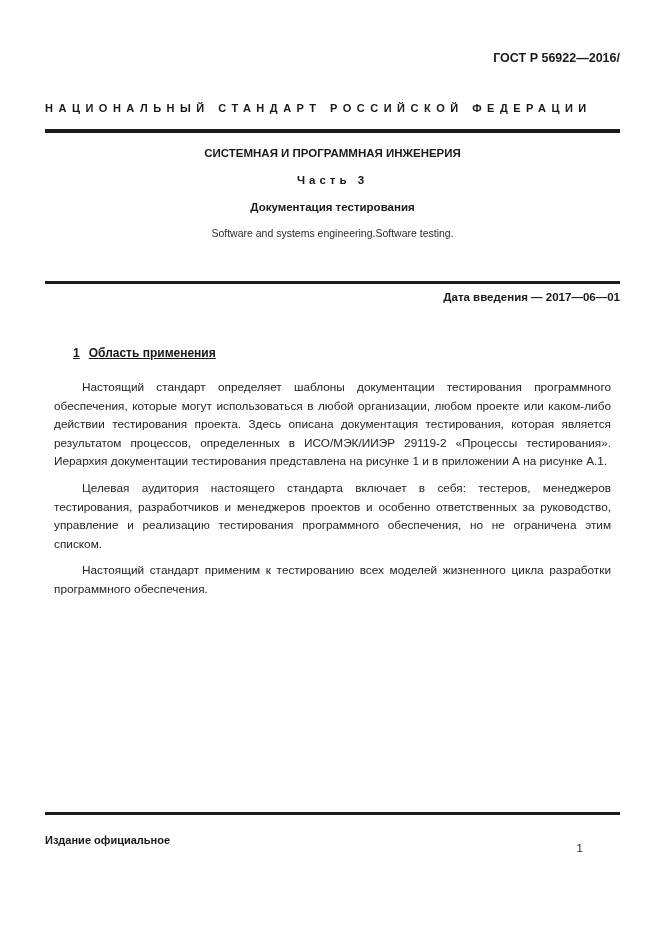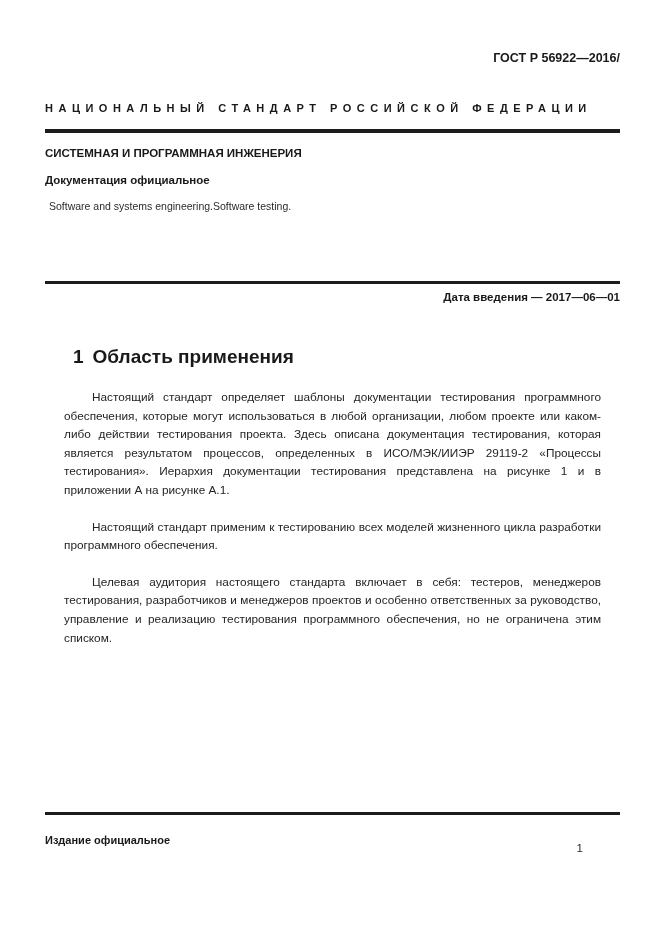--- a/index.html
+++ b/index.html
@@ -45,20 +45,21 @@
     background: #1c1c1c;
   }
   .rule-header { top: 129px; height: 4px; }
   .rule-mid { top: 281px; height: 3px; }
   .rule-footer { top: 812px; height: 3px; }
   .title-block {
     position: absolute;
     top: 146px;
     left: 45px;
     right: 41px;
+    text-align: center;
   }
   .title-ru {
     font-weight: bold;
     font-size: 11.5px;
     line-height: 14px;
     margin: 0 0 13px 0;
     color: #191919;
   }
   .title-part {
     letter-spacing: 4px;
@@ -76,38 +77,39 @@
     right: 41px;
     font-weight: bold;
     font-size: 11.5px;
     color: #191919;
   }
   .section-heading {
     position: absolute;
     top: 346px;
     left: 73px;
     font-weight: bold;
-    font-size: 19px;
+    font-size: 12px;
     color: #191919;
+    text-decoration: underline;
   }
   .section-heading .num {
     margin-right: 9px;
   }
   .body-text {
     position: absolute;
     top: 370px;
     left: 46px;
     right: 42px;
     font-size: 11.8px;
     line-height: 18.6px;
     text-align: justify;
     color: #242424;
   }
   .body-text p {
-    margin: 18px;
+    margin: 8px;
     text-indent: 28px;
   }
   .edition-note {
     position: absolute;
     top: 821px;
     left: 45px;
     font-weight: bold;
     font-size: 11px;
     color: #191919;
     margin-top: 13px;
@@ -128,36 +130,37 @@
   <div class="doc-numbers">
     <div>ГОСТ Р 56922—2016/</div>
   </div>
 
   <div class="standard-type">НАЦИОНАЛЬНЫЙ СТАНДАРТ РОССИЙСКОЙ ФЕДЕРАЦИИ</div>
 
   <div class="rule rule-header"></div>
 
   <div class="title-block">
     <p class="title-ru">СИСТЕМНАЯ И ПРОГРАММНАЯ ИНЖЕНЕРИЯ</p>
-    <p class="title-ru">Документация официальное</p>
+    <p class="title-ru title-part">Часть 3</p>
+    <p class="title-ru">Документация тестирования</p>
     <p class="title-en">Software and systems engineering.Software testing.</p>
   </div>
 
   <div class="rule rule-mid"></div>
 
   <div class="effective-date">Дата введения — 2017—06—01</div>
 
   <div class="section-heading">
     <span class="num">1</span><span>Область применения</span>
   </div>
 
   <div class="body-text">
     <p>Настоящий стандарт определяет шаблоны документации тестирования программного обеспечения, которые могут использоваться в любой организации, любом проекте или каком-либо действии тестирования проекта. Здесь описана документация тестирования, которая является результатом процессов, определенных в ИСО/МЭК/ИИЭР 29119-2 «Процессы тестирования». Иерархия документации тестирования представлена на рисунке 1 и в приложении А на рисунке А.1.</p>
+    <p>Целевая аудитория настоящего стандарта включает в себя: тестеров, менеджеров тестирования, разработчиков и менеджеров проектов и особенно ответственных за руководство, управление и реализацию тестирования программного обеспечения, но не ограничена этим списком.</p>
     <p>Настоящий стандарт применим к тестированию всех моделей жизненного цикла разработки программного обеспечения.</p>
-    <p>Целевая аудитория настоящего стандарта включает в себя: тестеров, менеджеров тестирования, разработчиков и менеджеров проектов и особенно ответственных за руководство, управление и реализацию тестирования программного обеспечения, но не ограничена этим списком.</p>
   </div>
 
   <div class="rule rule-footer"></div>
 
   <div class="edition-note">Издание официальное</div>
 
   <div class="page-number">1</div>
 
 </div>
 

